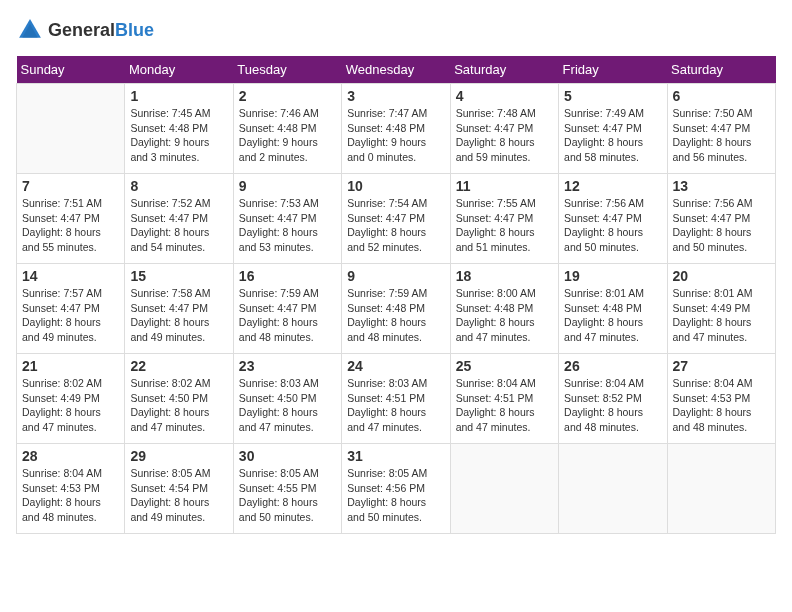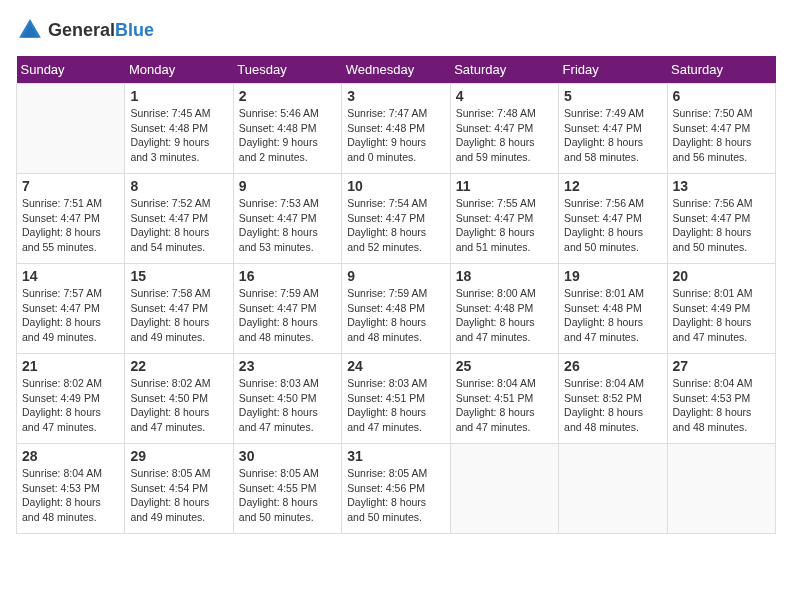--- a/index.html
+++ b/index.html
@@ -109,21 +109,21 @@
         <span class="day-number">1</span>
         <div class="cell-info">
           <span>Sunrise: 7:45 AM</span><br>
           <span>Sunset: 4:48 PM</span><br>
           <span>Daylight: 9 hours and 3 minutes.</span>
         </div>
       </td>
         <td>
         <span class="day-number">2</span>
         <div class="cell-info">
-          <span>Sunrise: 5:46 AM</span><br>
+          <span>Sunrise: 7:46 AM</span><br>
           <span>Sunset: 4:48 PM</span><br>
           <span>Daylight: 9 hours and 2 minutes.</span>
         </div>
       </td>
         <td>
         <span class="day-number">3</span>
         <div class="cell-info">
           <span>Sunrise: 7:47 AM</span><br>
           <span>Sunset: 4:48 PM</span><br>
           <span>Daylight: 9 hours and 0 minutes.</span>

